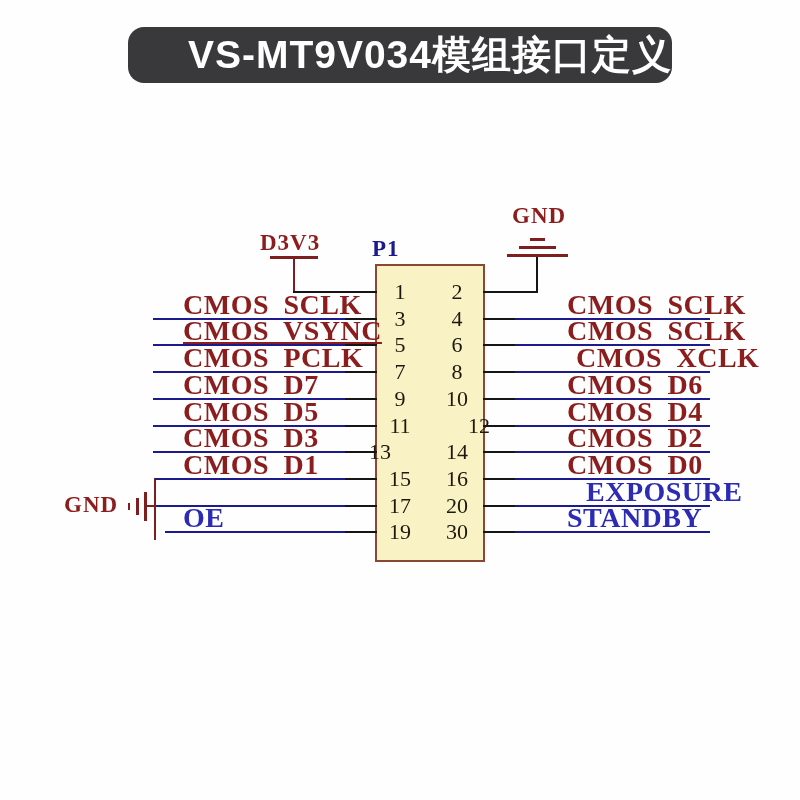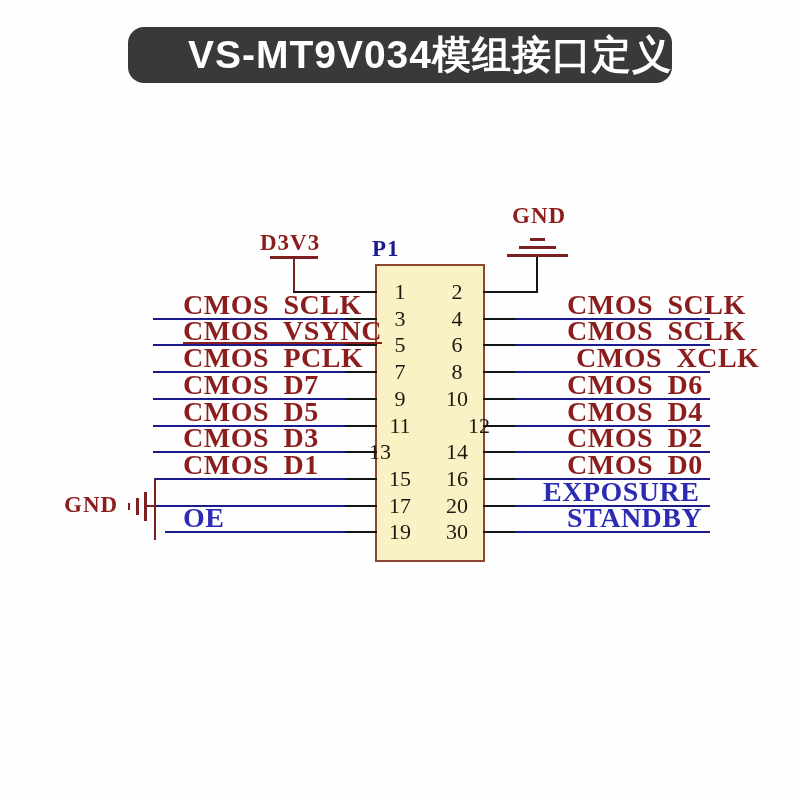--- a/index.html
+++ b/index.html
@@ -126,21 +126,21 @@
       <div class="wire-h w-black" style="left: 483px; top: 478px; width: 34px;"></div>
       <div class="wire-h w-blue" style="left: 515px; top: 478px; width: 195px;"></div>
       <div class="net-label net-red" style="left: 183px; top: 453px;">CMOS D1</div>
       <div class="net-label net-red" style="left: 567px; top: 453px;">CMOS D0</div>
       <div class="pin-num" style="left: 382px; top: 494px; width: 36px;">17</div>
       <div class="pin-num" style="left: 438px; top: 494px; width: 38px;">20</div>
       <div class="wire-h w-blue" style="left: 156px; top: 505px; width: 191px;"></div>
       <div class="wire-h w-black" style="left: 345px; top: 505px; width: 32px;"></div>
       <div class="wire-h w-black" style="left: 483px; top: 505px; width: 34px;"></div>
       <div class="wire-h w-blue" style="left: 515px; top: 505px; width: 195px;"></div>
-      <div class="net-label net-blue" style="left: 543px; top: 480px;">EXPOSURE</div>
+      <div class="net-label net-blue" style="left: 586px; top: 480px;">EXPOSURE</div>
       <div class="pin-num" style="left: 382px; top: 520px; width: 36px;">19</div>
       <div class="pin-num" style="left: 438px; top: 520px; width: 38px;">30</div>
       <div class="wire-h w-blue" style="left: 165px; top: 531px; width: 182px;"></div>
       <div class="wire-h w-black" style="left: 345px; top: 531px; width: 32px;"></div>
       <div class="wire-h w-black" style="left: 483px; top: 531px; width: 34px;"></div>
       <div class="wire-h w-blue" style="left: 515px; top: 531px; width: 195px;"></div>
       <div class="net-label net-blue" style="left: 183px; top: 506px;">OE</div>
       <div class="net-label net-blue" style="left: 567px; top: 506px;">STANDBY</div>
     </div>
 

